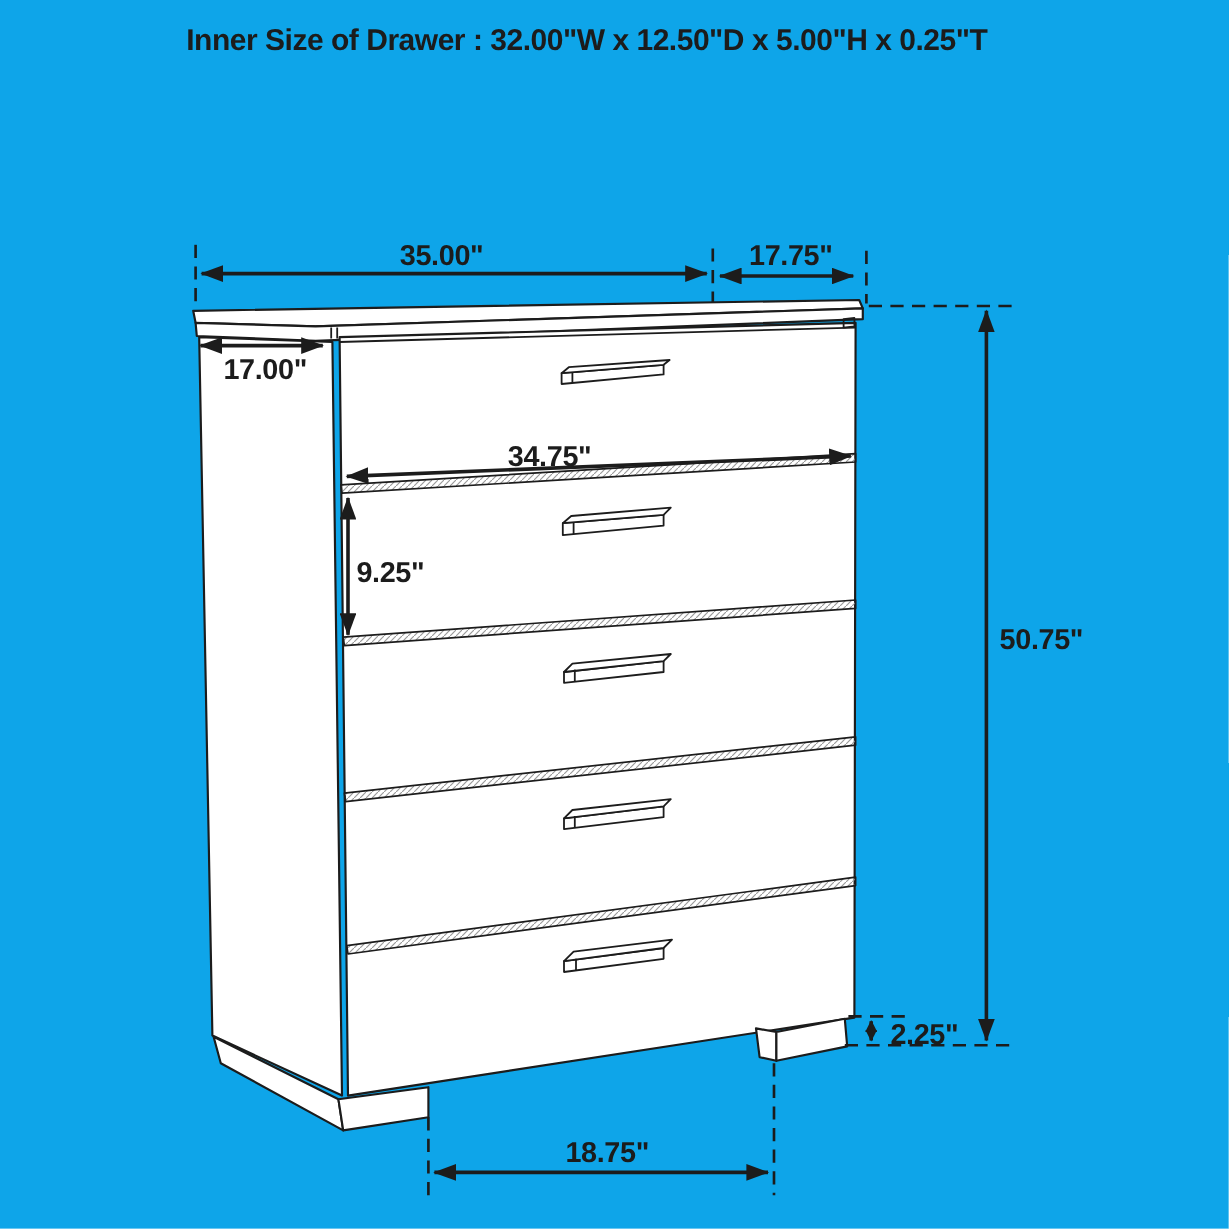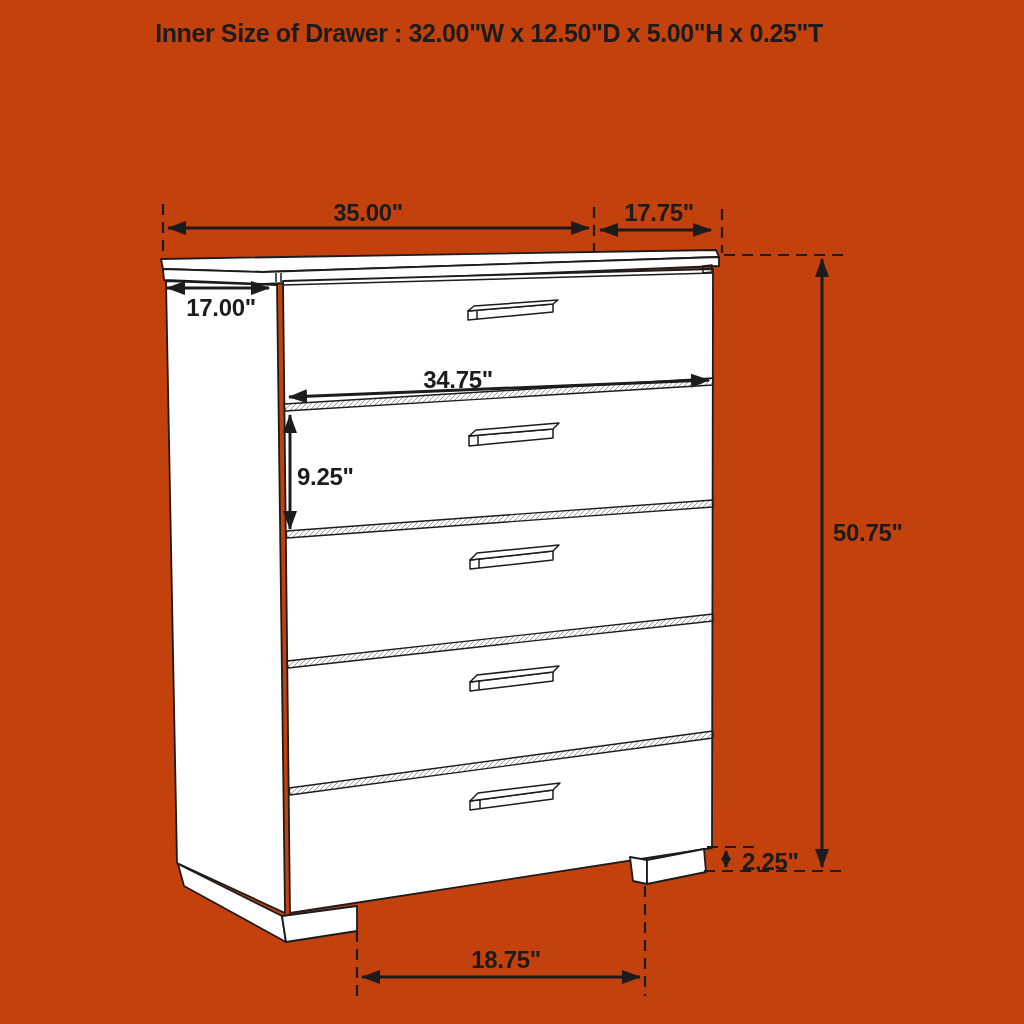--- a/index.html
+++ b/index.html
@@ -1,16 +1,16 @@
 <!DOCTYPE html>
 <html><head>
 <meta charset="utf-8">
 <style>
   html,body{margin:0;padding:0;background:#fff;}
-  .page{position:relative;width:1024px;height:1024px;background:#c2410c;overflow:hidden;
+  .page{position:relative;width:1024px;height:1024px;background:#0ea5e9;overflow:hidden;
         font-family:"Liberation Sans",sans-serif;text-align:right;}
   svg{position:absolute;left:0;top:0;}
   .title{font-family:"Liberation Sans",sans-serif;font-weight:bold;font-size:25px;
          letter-spacing:-0.4px;fill:#1c1c1c;}
   .dim{font-family:"Liberation Sans",sans-serif;font-weight:bold;font-size:24px;
        letter-spacing:-0.3px;fill:#1c1c1c;}
   .outline{fill:#ffffff;stroke:#1c1c1c;stroke-width:1.8;stroke-linejoin:round;}
   .thin{fill:none;stroke:#1c1c1c;stroke-width:1.5;stroke-linejoin:round;}
   .divider{fill:url(#hatch);stroke:#1c1c1c;stroke-width:1.4;stroke-linejoin:round;}
   .dimline{fill:none;stroke:#1c1c1c;stroke-width:3;stroke-linecap:butt;}

